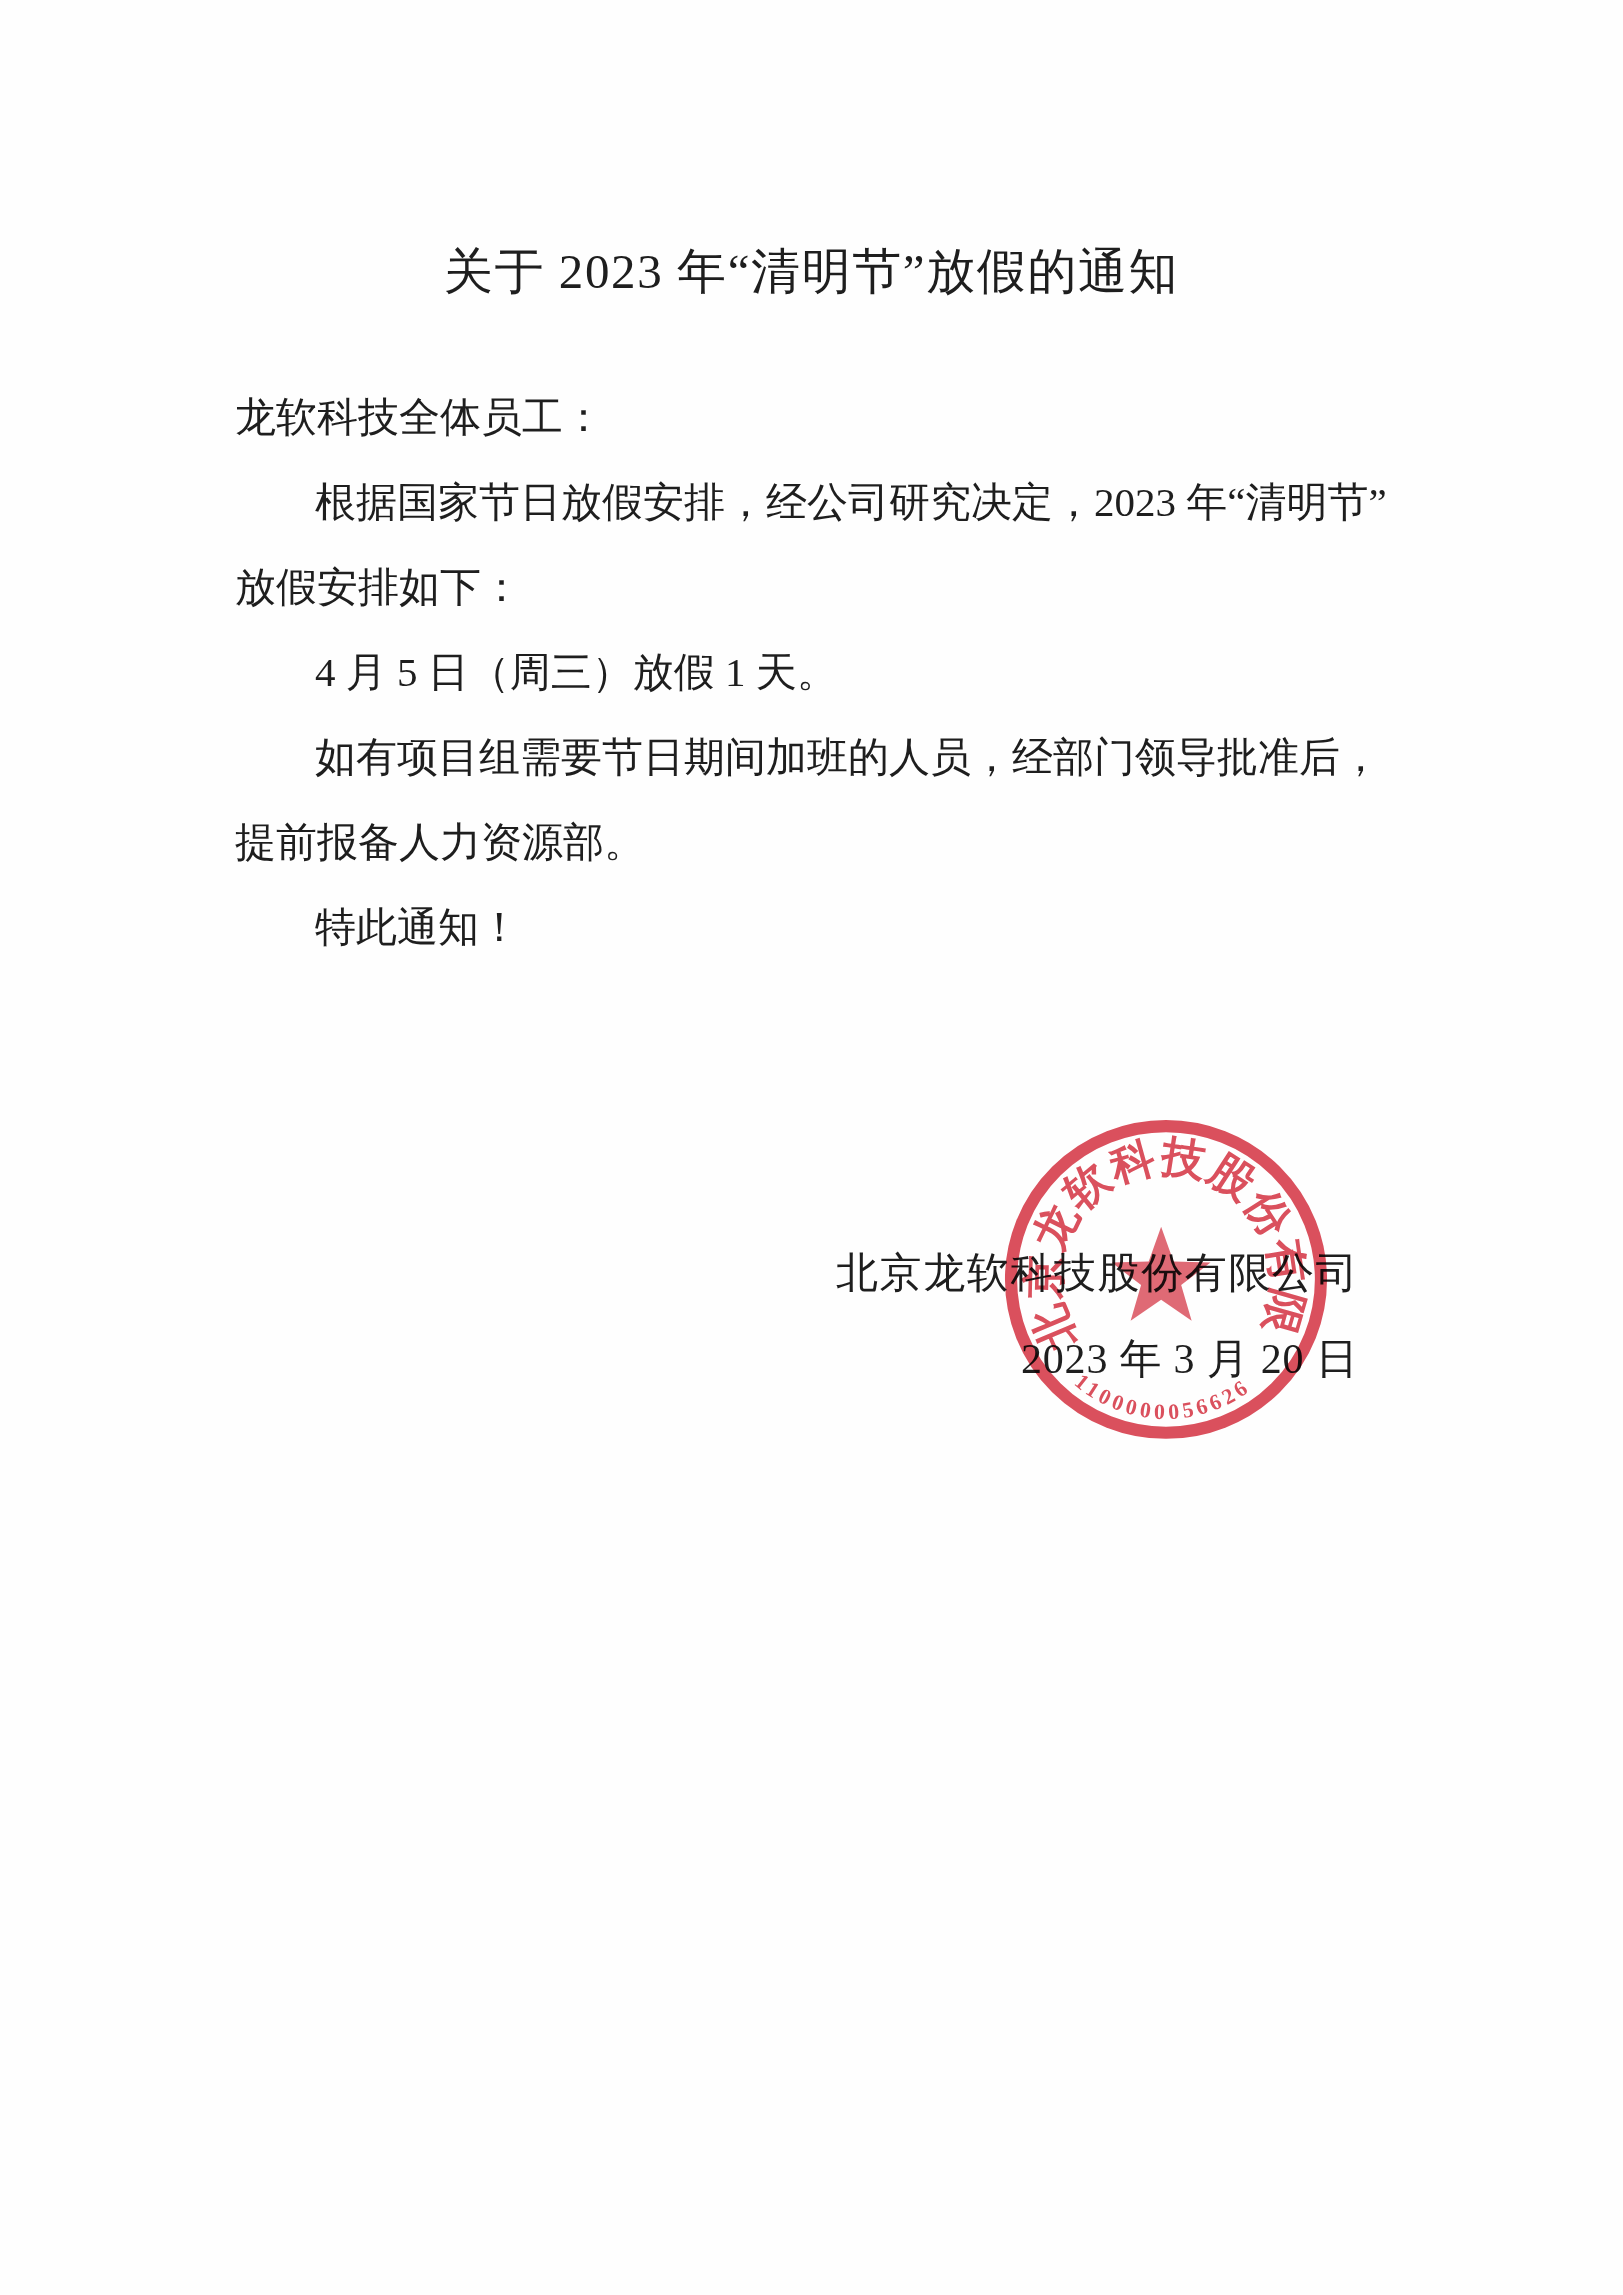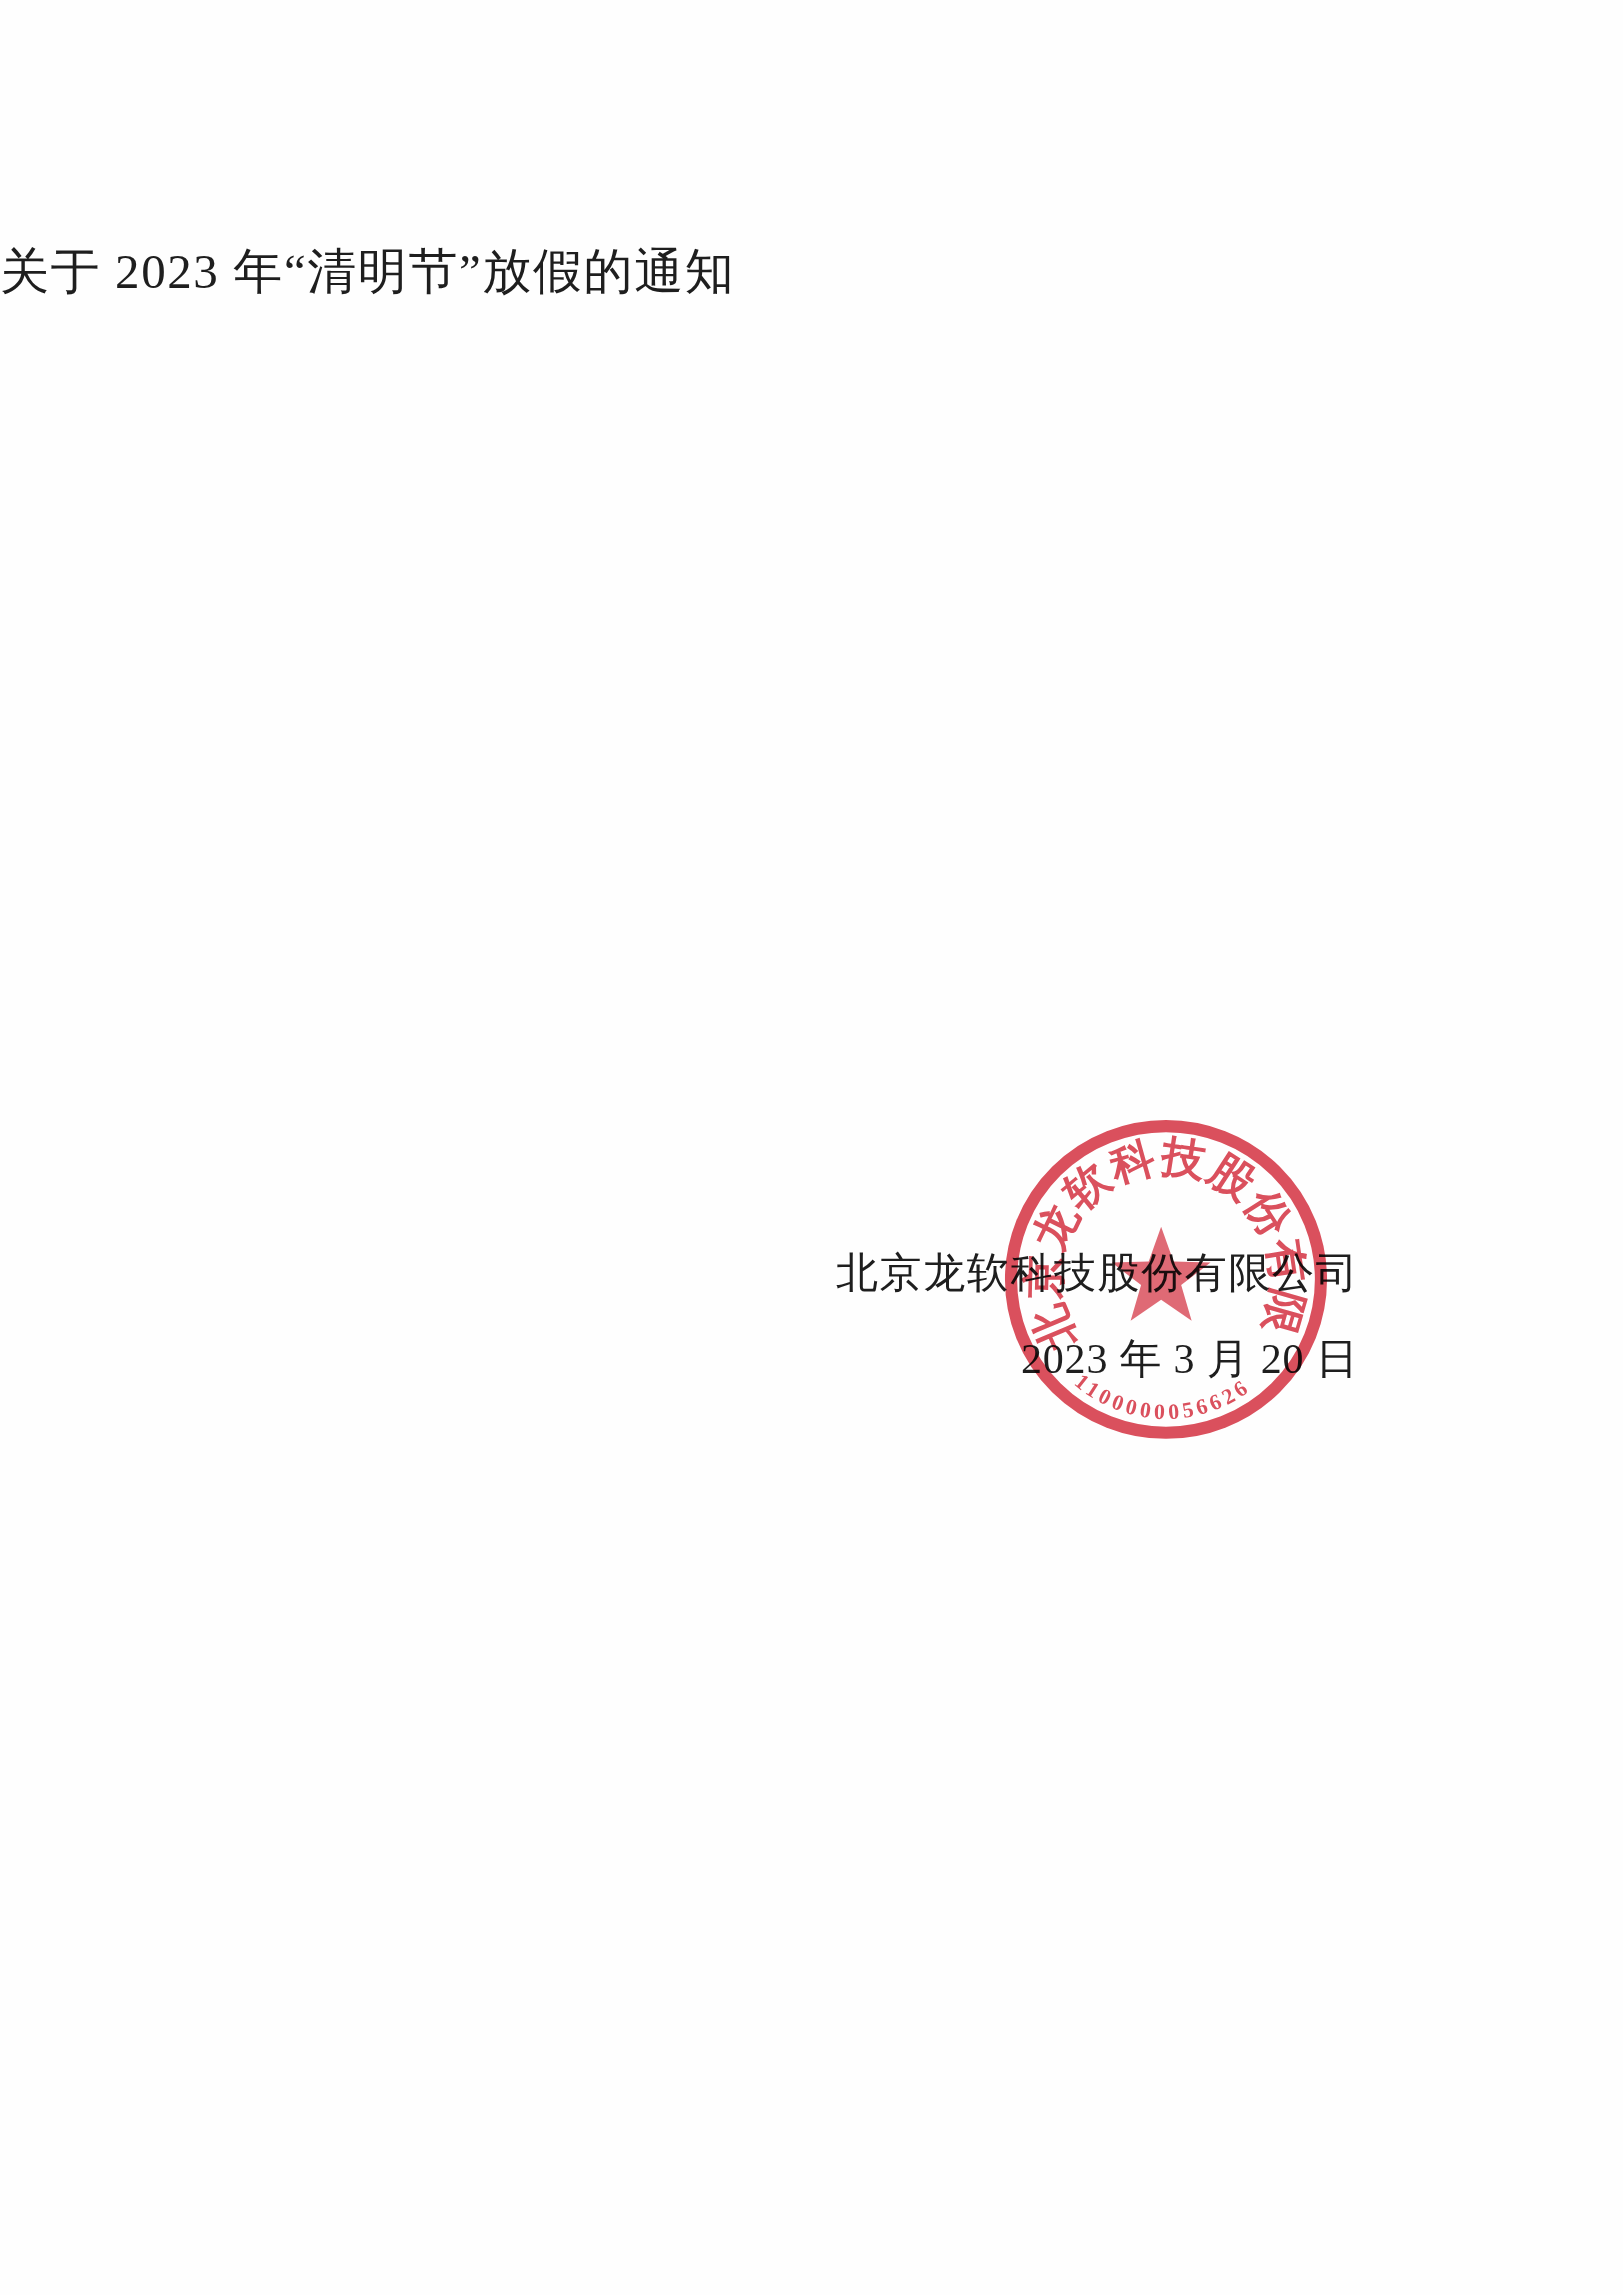--- a/index.html
+++ b/index.html
@@ -11,20 +11,21 @@
     background: #fefefe;
     font-family: "Liberation Serif", "DejaVu Serif", serif;
     color: #1e1e1e;
     overflow: hidden;
   }
   .title {
     position: absolute;
     top: 211px;
     left: 0;
     width: 100%;
+    text-align: center;
     font-size: 49px;
     line-height: 55px;
     font-weight: 400;
     letter-spacing: 1.6px;
     white-space: nowrap;
   }
   .body-block {
     position: absolute;
     top: 375px;
     left: 235px;
@@ -74,20 +75,29 @@
     letter-spacing: 5px;
   }
 </style>
 </head>
 <body>
 
 <div class="page">
 
   <h1 class="title">关于 2023 年“清明节”放假的通知</h1>
 
+  <div class="body-block">
+    <div class="line">龙软科技全体员工：</div>
+    <div class="line indent">根据国家节日放假安排，经公司研究决定，2023 年“清明节”</div>
+    <div class="line">放假安排如下：</div>
+    <div class="line indent">4 月 5 日（周三）放假 1 天。</div>
+    <div class="line indent">如有项目组需要节日期间加班的人员，经部门领导批准后，</div>
+    <div class="line">提前报备人力资源部。</div>
+    <div class="line indent">特此通知！</div>
+  </div>
 
   <div class="sig-company">北京龙软科技股份有限公司</div>
 
   <div class="sig-date">2023 年 3 月 20 日</div>
 
   <div class="stamp">
     <svg viewBox="0 0 424 410" xmlns="http://www.w3.org/2000/svg">
       <defs>
         <path id="arcTop" d="M 103.9 275.7 A 132 132 0 1 1 320.1 275.7" fill="none"></path>
         <path id="arcBottom" d="M 98 328.8 A 172 172 0 0 0 326 328.8" fill="none"></path>

